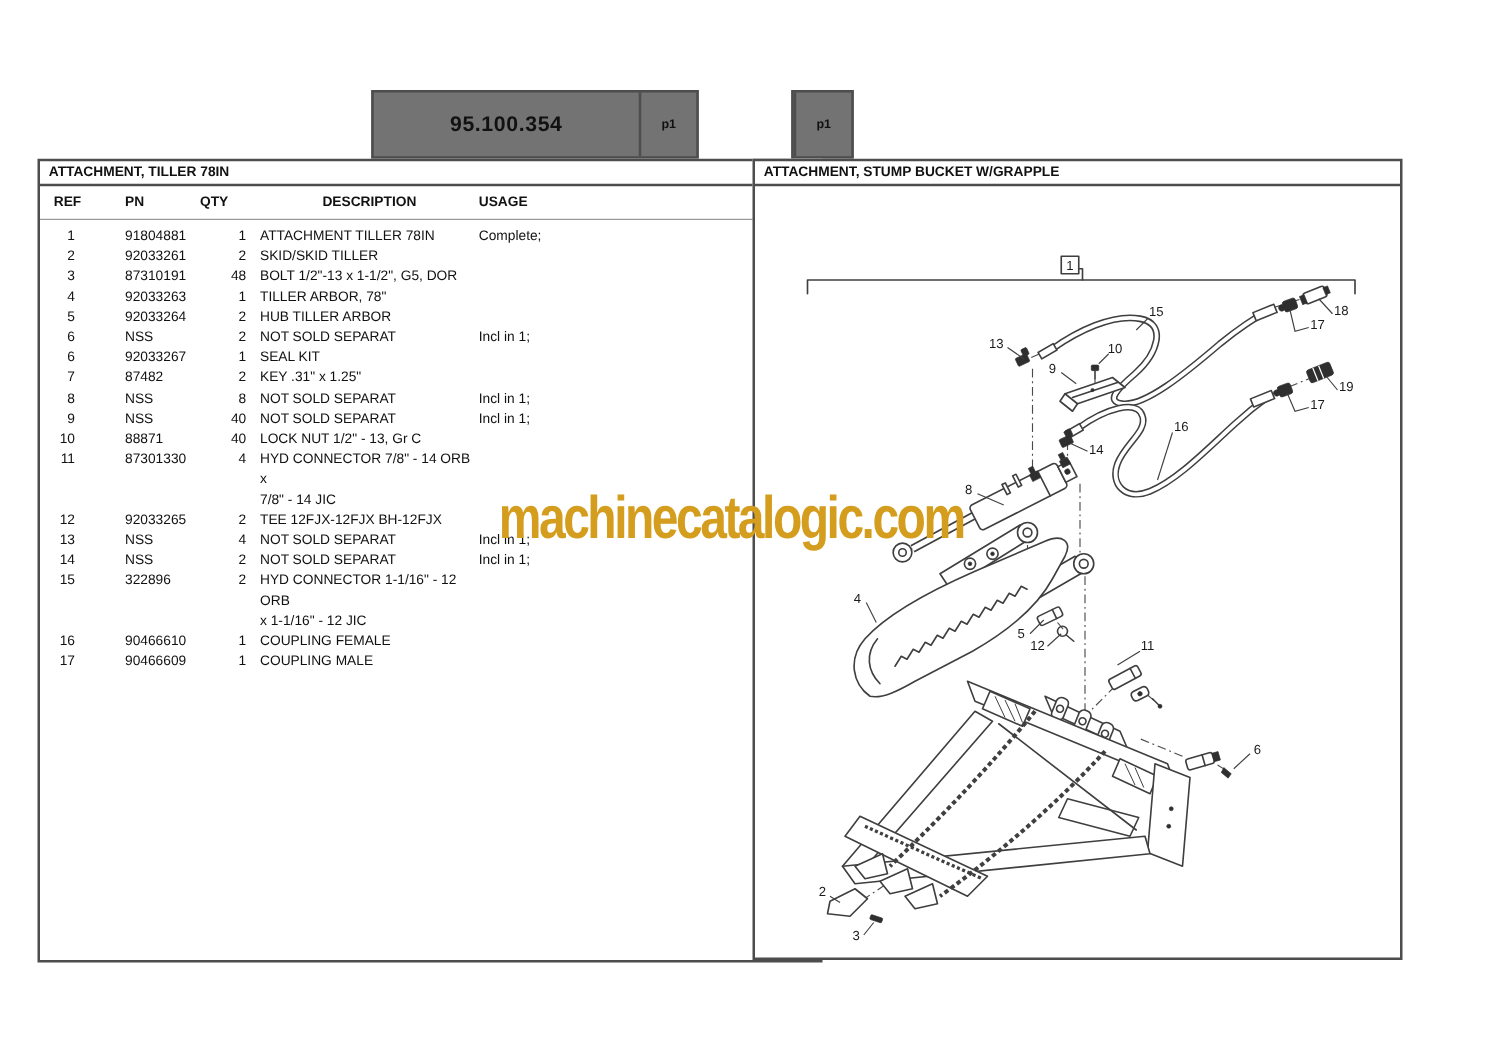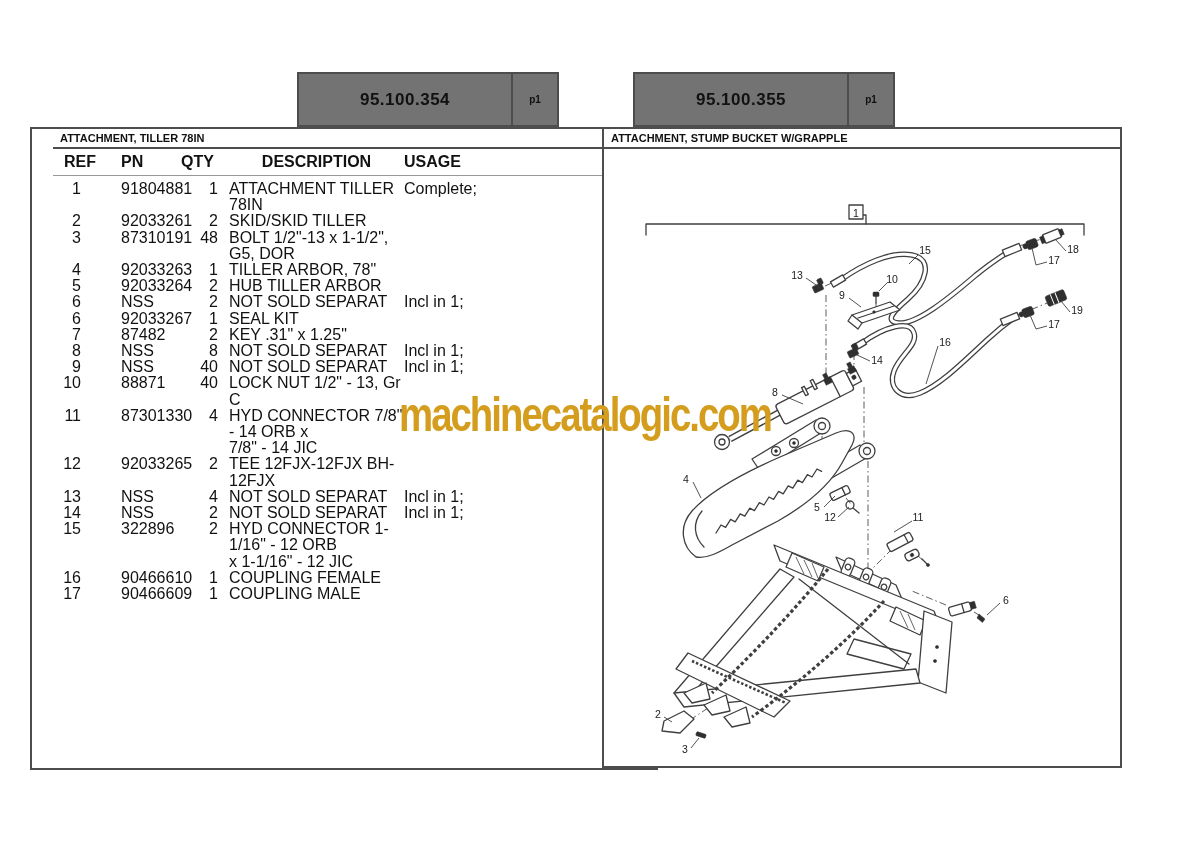--- a/index.html
+++ b/index.html
@@ -4,25 +4,25 @@
 <style>
   html,body{margin:0;padding:0;background:#fff;}
   #page{position:relative;width:1192px;height:842px;background:#fff;overflow:hidden;
         font-family:"Liberation Sans",sans-serif;color:#111;}
   .hdr-box{position:absolute;top:72px;height:55px;display:flex;border:2px solid #4d4d4d;background:#737373;box-sizing:border-box;}
   .hdr-title{width:212px;display:flex;align-items:center;justify-content:center;
              font-size:17px;font-weight:bold;letter-spacing:.5px;}
   .hdr-p{width:44px;border-left:2px solid #4d4d4d;display:flex;align-items:center;justify-content:center;
          font-size:10px;font-weight:bold;}
   .panel{position:absolute;top:127px;border:2px solid #4d4d4d;background:#fff;box-sizing:border-box;}
-  #left-panel{left:30px;width:628px;height:643px;padding-left:21px;}
+  #left-panel{left:30px;width:628px;height:643px;}
   #right-panel{left:602px;width:520px;height:641px;}
   .section-bar{height:18px;line-height:18px;border-bottom:2px solid #4d4d4d;
                font-size:11px;font-weight:bold;padding-left:7px;}
-  .cols-head,.t-row{display:grid;grid-template-columns:36px 92px 39px 184px 1fr;font-size:16px;}
+  .cols-head,.t-row{display:grid;grid-template-columns:36px 92px 39px 184px 1fr;font-size:11px;}
   .cols-head{height:26px;align-items:center;border-bottom:1px solid #999;font-weight:bold;}
   .th-ref{padding-left:11px;}
   .th-pn{padding-left:32px;}
   .th-qty{text-align:left;padding-right:2px;}
   .th-desc{padding-left:9px;text-align:center;}
   .th-usage{padding-left:0;}
   #parts-table-body{padding-top:5px;}
   .t-row{line-height:16.2px;align-items:start;}
   .td{white-space:pre-line;}
   .td-ref{text-align:right;padding-right:8px;}
@@ -52,21 +52,20 @@
 <div id="page">
 
   <div id="watermark" style="color: rgb(212, 157, 30);">machinecatalogic.com</div>
 
   <div class="hdr-box" style="left:297px;">
     <div class="hdr-title">95.100.354</div>
     <div class="hdr-p">p1</div>
   </div>
 
   <div class="hdr-box" style="left:633px;">
-    <div class="hdr-title">95.100.355</div>
     <div class="hdr-p">p1</div>
   </div>
 
   <div id="left-panel" class="panel">
     <div class="section-bar">ATTACHMENT, TILLER 78IN</div>
     <div class="cols-head">
       <div class="th-ref">REF</div>
       <div class="th-pn">PN</div>
       <div class="th-qty">QTY</div>
       <div class="th-desc">DESCRIPTION</div>

